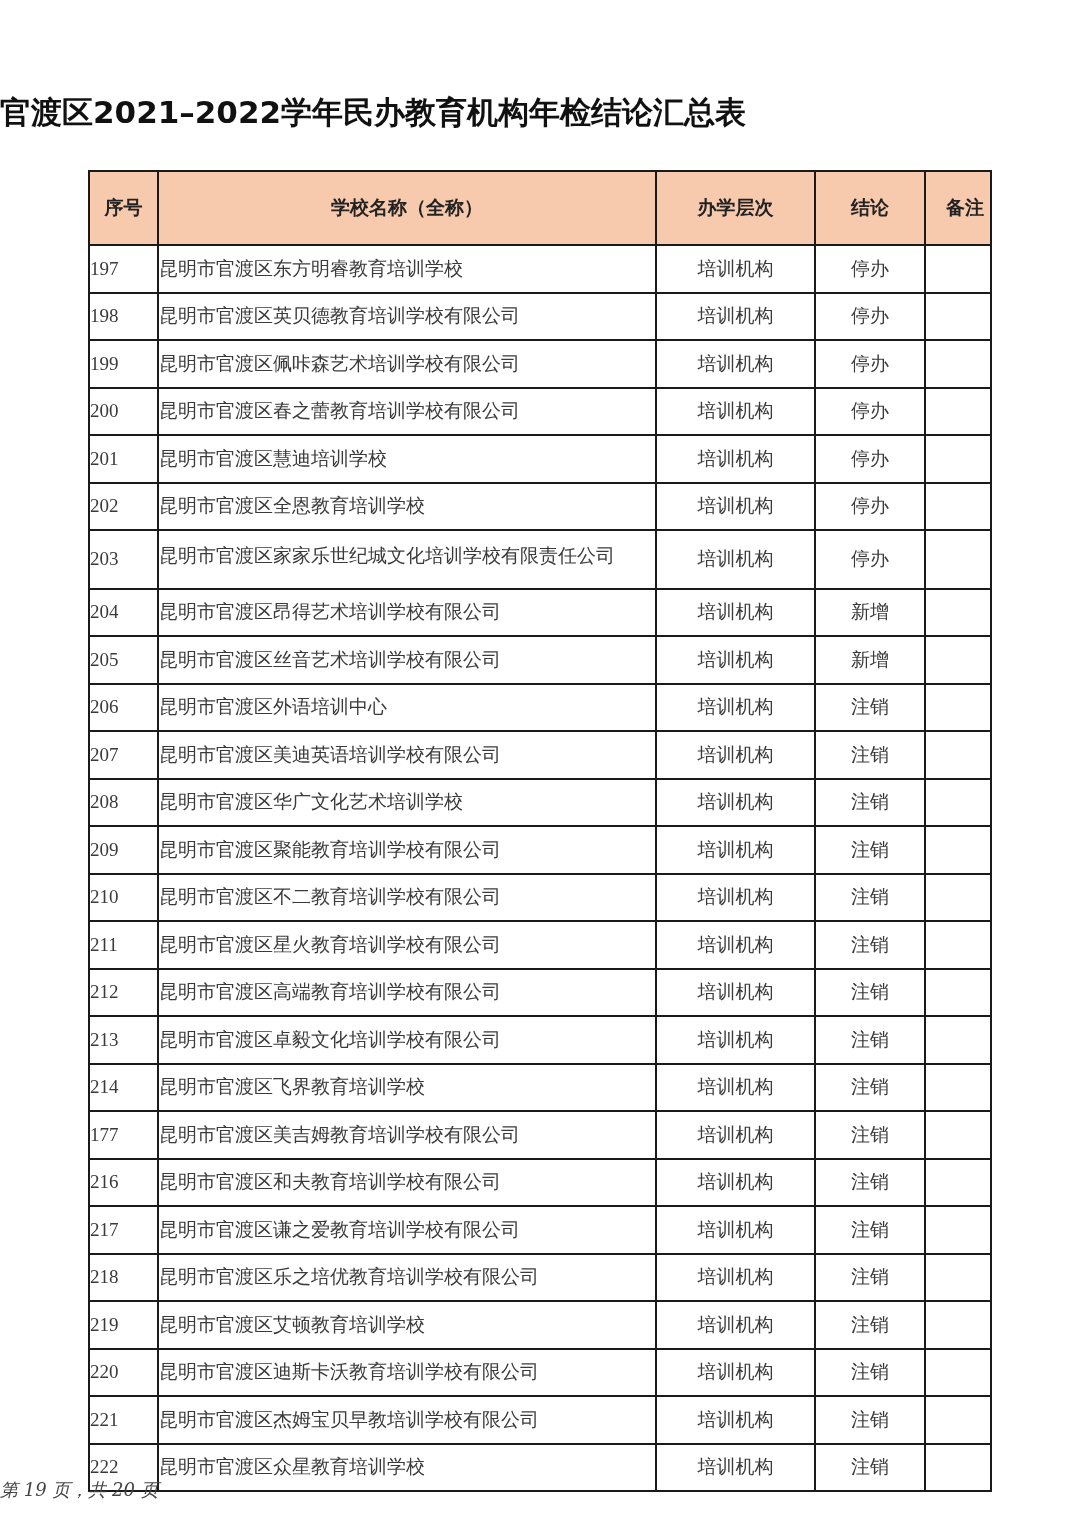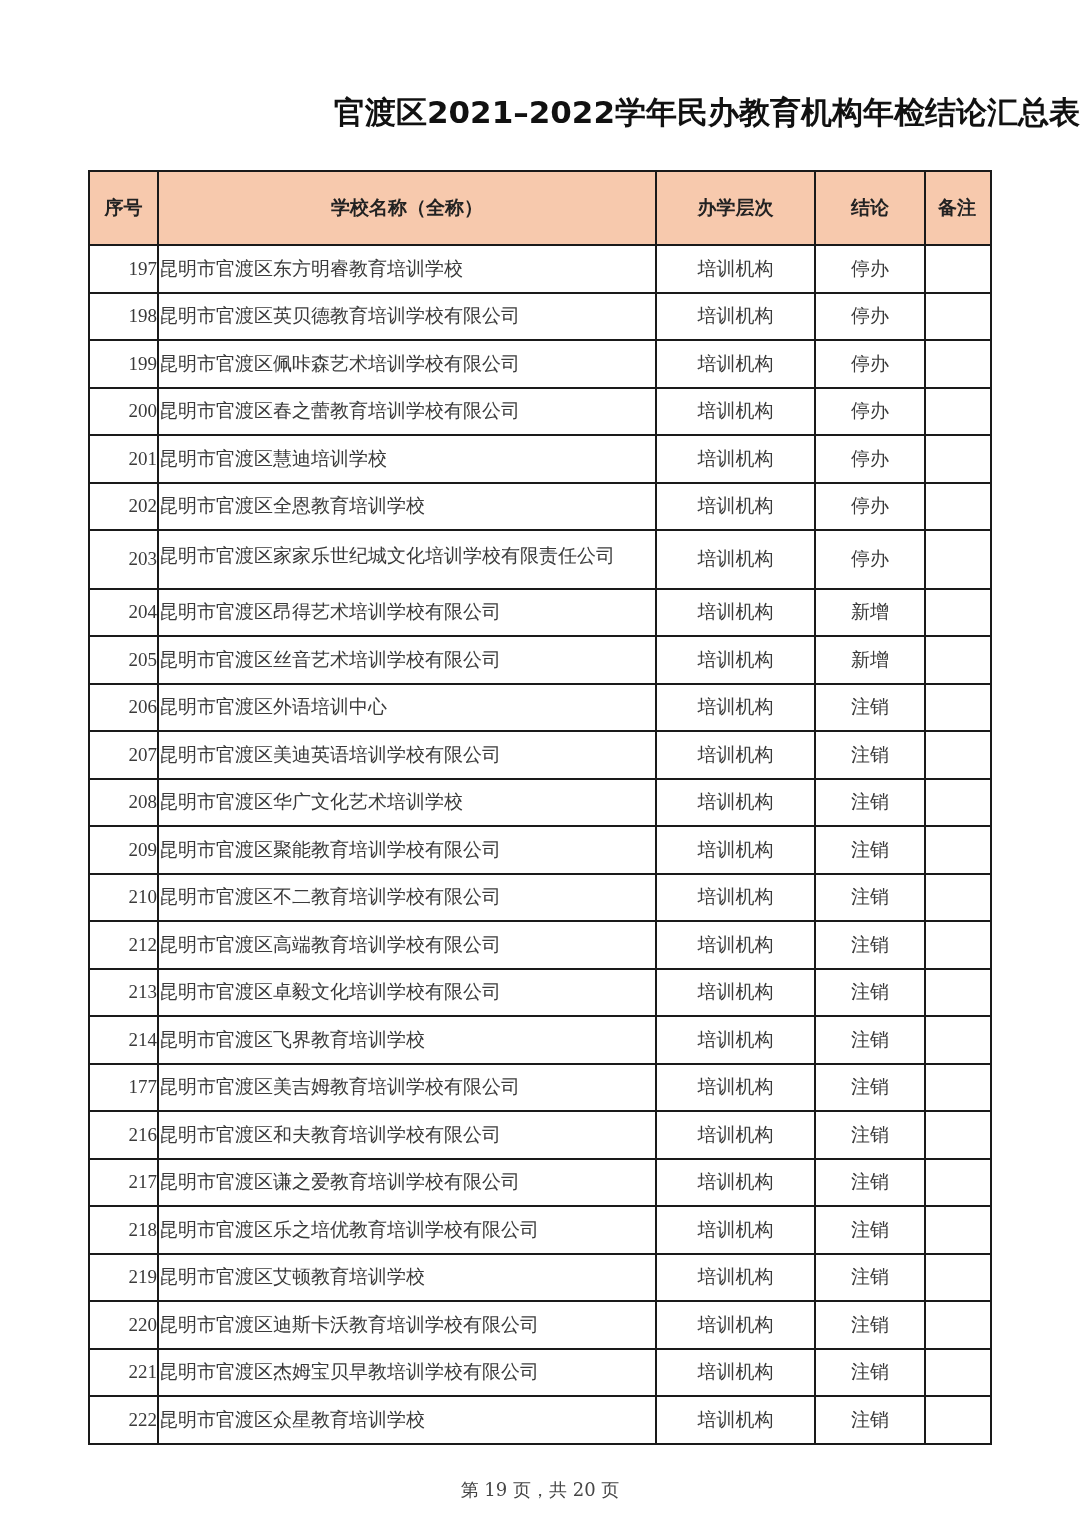--- a/index.html
+++ b/index.html
@@ -1,44 +1,44 @@
 <!DOCTYPE html>
 <html><head>
 <meta charset="utf-8">
 <style>
   html, body { margin: 0; padding: 0; }
   body {
     width: 1080px; height: 1528px; background: #ffffff; position: relative; overflow: hidden;
     font-family: "DejaVu Serif", "Liberation Serif", serif; color: #333;
   }
   .title {
-    position: absolute; left: 0; top: 92px; width: 1080px; text-align: right;
+    position: absolute; left: 0; top: 92px; width: 1080px; text-align: left;
     font-family: "DejaVu Sans", "Liberation Sans", sans-serif;
     font-weight: bold; font-size: 31px; color: #111; letter-spacing: 0px;
   }
   table.main {
     position: absolute; left: 88px; top: 170px;
     border-collapse: collapse; table-layout: fixed; width: 902px;
   }
   table.main td, table.main th {
     border: 2px solid #1a1a1a; padding: 0; overflow: hidden; white-space: nowrap;
   }
   table.main th {
     background: #f7c9ad; height: 72px; font-family: "DejaVu Sans", "Liberation Sans", sans-serif;
     font-weight: bold; font-size: 19px; color: #222; text-align: center;
   }
-  table.main th.note { text-align: left; padding-left: 12px; }
+  table.main th.note { text-align: left; padding-left: 20px; }
   table.main td { height: 45.5px; font-size: 19px; color: #3a3a3a; }
-  td.no { text-align: right; font-family: "Liberation Serif", "DejaVu Serif", serif; font-size: 20px; }
+  td.no { text-align: left; font-family: "Liberation Serif", "DejaVu Serif", serif; font-size: 20px; }
   td.name { text-align: left; padding-left: 5px; }
   td.name.wrap { white-space: normal; line-height: 24px; vertical-align: top; padding-top: 12px; height: 44.5px; }
   td.level, td.result { text-align: center; }
   .footer {
-    position: absolute; top: 1478px; left: 0; width: 1080px; text-align: center;
-    font-size: 18px; color: #444; font-family: "DejaVu Serif", "Liberation Serif", serif;
+    position: absolute; top: 1478px; left: 0; width: 1080px; text-align: left;
+    font-size: 18px; color: #444; font-family: "DejaVu Serif", "Liberation Serif", serif; font-style: italic;
   }
 </style>
 </head>
 <body>
 
 <div class="title">官渡区2021–2022学年民办教育机构年检结论汇总表</div>
 
 <table class="main">
   <colgroup>
     <col style="width:69px">
@@ -149,20 +149,27 @@
         <td class="note"></td>
       </tr>
       <tr>
         <td class="no">210</td>
         <td class="name">昆明市官渡区不二教育培训学校有限公司</td>
         <td class="level">培训机构</td>
         <td class="result">注销</td>
         <td class="note"></td>
       </tr>
       <tr>
+        <td class="no">211</td>
+        <td class="name">昆明市官渡区星火教育培训学校有限公司</td>
+        <td class="level">培训机构</td>
+        <td class="result">注销</td>
+        <td class="note"></td>
+      </tr>
+      <tr>
         <td class="no">212</td>
         <td class="name">昆明市官渡区高端教育培训学校有限公司</td>
         <td class="level">培训机构</td>
         <td class="result">注销</td>
         <td class="note"></td>
       </tr>
       <tr>
         <td class="no">213</td>
         <td class="name">昆明市官渡区卓毅文化培训学校有限公司</td>
         <td class="level">培训机构</td>

